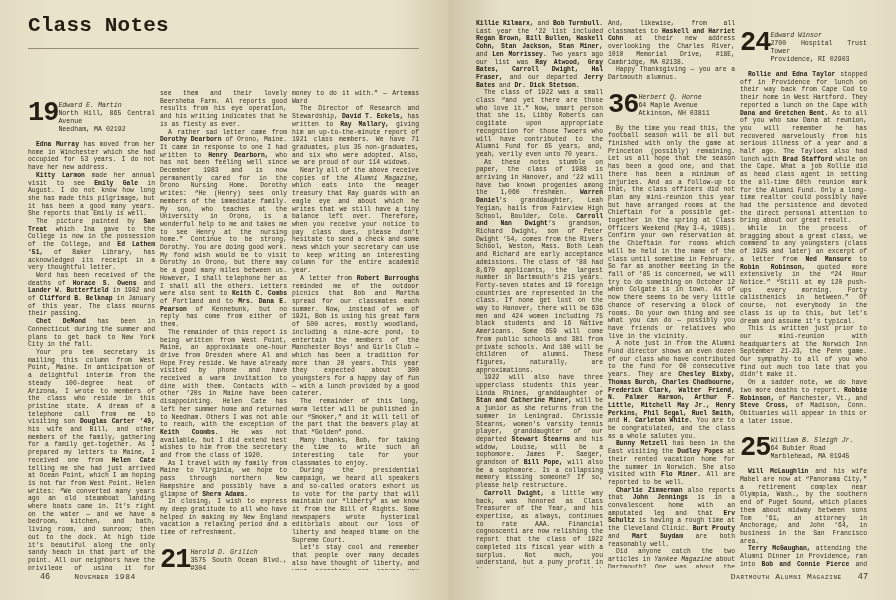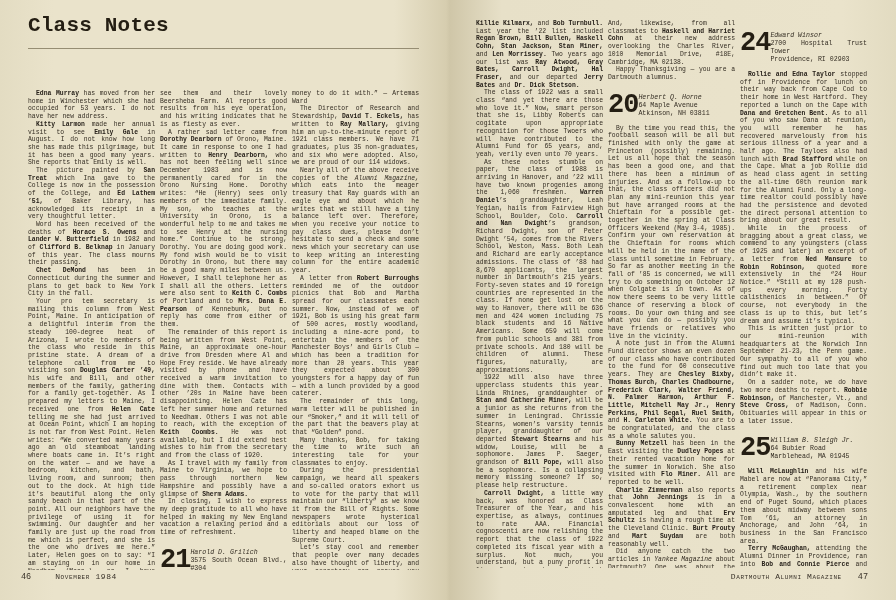--- a/index.html
+++ b/index.html
@@ -22,31 +22,39 @@
   .para b{color:#27211a;}
   .sec{display:flex;margin:11px 0 7px 0;align-items:flex-start;}
   .num{font-size:27px;line-height:24px;font-weight:bold;color:#241e13;letter-spacing:-1px;}
   .who{padding-top:1px;font-size:6.6px;line-height:8px;}
   .secname{font-style:italic;}
   .illus{margin-top:6px;}
   .illus svg{display:block;}
   .footer{position:absolute;top:572px;font-size:8px;color:#3a332a;}
   .footer .folio{font-size:8.5px;}
   .footer .sc{font-variant:small-caps;letter-spacing:.6px;}
-  .footer.fl{left:21px;} .footer.fl .sc{margin-left:24px;}
+  .footer.fl{left:40px;} .footer.fl .sc{margin-left:24px;}
   .footer.fr{right:28px;text-align:left;} .footer.fr .folio{margin-left:16px;}
 </style>
 </head>
 <body>
 
 <div class="spread">
   <div class="page left">
     <div class="mag-title">Class Notes</div>
     <div class="title-rule"></div>
     <div class="col c1">
+        <div class="sec">
+          <div class="num">19</div>
+          <div class="who">
+            <div class="secname">Edward E. Martin</div>
+            <div class="addr">North Hill, 865 Central Avenue</div>
+            <div class="addr">Needham, MA 02192</div>
+          </div>
+        </div>
         <p class="para"><b>Edna Murray</b> has moved from her home in Winchester which she had occupied for 53 years. I do not have her new address.</p>
         <p class="para"><b>Kitty Larmon</b> made her annual visit to see <b>Emily Gale</b> in August. I do not know how long she has made this pilgrimage, but it has been a good many years. She reports that Emily is well.</p>
         <p class="para">The picture painted by <b>San Treat</b> which Ina gave to the College is now in the possession of the College, and <b>Ed Lathem ’51,</b> of Baker Library, has acknowledged its receipt in a very thoughtful letter.</p>
         <p class="para">Word has been received of the deaths of <b>Horace S. Owens</b> and <b>Lander W. Butterfield</b> in 1982 and of <b>Clifford B. Belknap</b> in January of this year. The class mourns their passing.</p>
         <p class="para"><b>Chet DeMond</b> has been in Connecticut during the summer and plans to get back to New York City in the fall.</p>
         <p class="para">Your pro tem secretary is mailing this column from West Point, Maine. In anticipation of a delightful interim from the steady 100-degree heat of Arizona, I wrote to members of the class who reside in this pristine state. A dream of a telephone call from me to visiting son <b>Douglas Carter ’49,</b> his wife and Bill, and other members of the family, gathering for a family get-together. As I prepared my letters to Maine, I received one from <b>Helen Cate</b> telling me she had just arrived at Ocean Point, which I am hoping is not far from West Point. Helen writes: “We converted many years ago an old steamboat landing where boats came in. It’s right on the water — and we have a bedroom, kitchen, and bath, living room, and sunroom; then out to the dock. At high tide it’s beautiful along the only sandy beach in that part of the point. All our neighbors have the privilege of using it for swimming. Our daughter and her family are just up the road from me which is perfect, and she is the one who drives me here.” Later, Helen goes on to say: “I am staying on in our home in Needham (Mass.), as I have wonderful neighbors and many friends.” This is only part of a splendid letter from one who has recently undergone the severest of trials. In addition to our expressions of sympathy we thank you for your most gracious reply. Your courage and fortitude is an example to us all. I do hope Helen and I can see each other in September.</p>
         <p class="para"><b>Al and Hope Frey</b> in Dresden, Maine, are not far from West Point. My fond wish is to</p>
       </div>
     <div class="col c2">
         <p class="para cont">see them and their lovely Beersheba Farm. Al reports good results from his eye operation, and his writing indicates that he is as fiesty as ever.</p>
@@ -150,21 +158,21 @@
         <p class="para">As these notes stumble on paper, the class of 1988 is arriving in Hanover, and ’22 will have two known progenies among the 1,060 freshmen. <b>Warren Daniel</b>’s granddaughter, Leah Yegian, hails from Fairview High School, Boulder, Colo. <b>Carroll and Nan Dwight</b>’s grandson, Richard Dwight, son of Peter Dwight ’54, comes from the Rivers School, Weston, Mass. Both Leah and Richard are early acceptance admissions. The class of ’88 had 8,670 applicants, the largest number in Dartmouth’s 215 years. Forty-seven states and 19 foreign countries are represented in the class. If none get lost on the way to Hanover, there will be 636 men and 424 women including 75 black students and 16 Native Americans. Some 659 will come from public schools and 381 from private schools. And 180 will be children of alumni. These figures, naturally, are approximations.</p>
         <p class="para">1922 will also have three upperclass students this year. Linda Rhines, granddaughter of <b>Stan and Catherine Miner,</b> will be a junior as she returns from the summer in Leningrad. Chrissie Stearns, women’s varsity tennis player, granddaughter of our departed <b>Stewart Stearns</b> and his widow, Louise, will be a sophomore. James P. Saeger, grandson of <b>Bill Pope,</b> will also be a sophomore. Is a collapsing memory missing someone? If so, please help restructure.</p>
         <p class="para"><b>Carroll Dwight,</b> a little way back, was honored as Class Treasurer of the Year, and his expertise, as always, continues to rate AAA. Financial cognoscenti are now relishing the report that the class of 1922 completed its fiscal year with a surplus. Not much, you understand, but a puny profit in lieu of a major minus. Fears that the class finances might become targeted for a takeover are completely unfounded, and assuredly a growth recommendation is unwarranted, but generous commendation for the class treasurer is long overdue. It’s the only appreciation he ever gets.</p>
         <p class="para">Hardshell pessimists who think Twoters never receive honors after age 80, read on. <b>Eaton Leith,</b> professor <i>emeritus</i> of romance languages at Bowdoin, has recently been designated “Polar Bear of the Month.” A citation excerpt: “It is through the commitment and dedication of men like retired professor Eaton Leith that Bowdoin is able to prosper and flourish after over 180 years of operation. Since retiring 14 years ago, he has kept busy by voluntarily serving as curator of the widely-acclaimed French library at Bowdoin. He merely says, “It keeps me busy” — and that includes two semiannual trips to Paris. Happy landings, Eaton.</p>
         <p class="para">How is everything in Peoria these fine days? A news flash says General <b>Ike and Jane Miller</b> survived the summer heat wave in good health and high cheer. The best to them.</p>
       </div>
     <div class="col c2">
         <p class="para cont">And, likewise, from all classmates to <b>Haskell and Harriet Cohn</b> at their new address overlooking the Charles River, 1010 Memorial Drive, #18E, Cambridge, MA 02138.</p>
         <p class="para">Happy Thanksgiving — you are a Dartmouth alumnus.</p>
         <div class="sec">
-          <div class="num">20</div>
+          <div class="num">36</div>
           <div class="who">
             <div class="secname">Herbert Q. Horne</div>
             <div class="addr">64 Maple Avenue</div>
             <div class="addr">Atkinson, NH 03811</div>
           </div>
         </div>
         <p class="para">By the time you read this, the football season will be all but finished with only the game at Princeton (possibly) remaining. Let us all hope that the season has been a good one, and that there has been a minimum of injuries. And as a follow-up to that, the class officers did not plan any mini-reunion this year but have arranged rooms at the Chieftain for a possible get-together in the spring at Class Officers Weekend (May 3-4, 1985). Confirm your own reservation at the Chieftain for rooms which will be held in the name of the class until sometime in February. So far as another meeting in the fall of ’85 is concerned, we will try to do something on October 12 when Colgate is in town. As of now there seems to be very little chance of reserving a block of rooms. Do your own thing and see what you can do — possibly you have friends or relatives who live in the vicinity.</p>
         <p class="para">A note just in from the Alumni Fund director shows an even dozen of our class who have contributed to the fund for 60 consecutive years. They are <b>Chesley Bixby, Thomas Burch, Charles Chadbourne, Frederick Clark, Walter Friend, N. Palmer Harmon, Arthur F. Little, Mitchell May Jr., Henry Perkins, Phil Segal, Ruel Smith,</b> and <b>H. Carleton White.</b> You are to be congratulated, and the class as a whole salutes you.</p>
         <p class="para"><b>Bunny Metzell</b> has been in the East visiting the <b>Dudley Popes</b> at their rented vacation home for the summer in Norwich. She also visited with <b>Flo Miner.</b> All are reported to be well.</p>
         <p class="para"><b>Charlie Zimmerman</b> also reports that <b>John Jennings</b> is in a convalescent home with an amputated leg and that <b>Erv Schultz</b> is having a rough time at the Cleveland Clinic. <b>Burt Prouty</b> and <b>Mart Suydam</b> are both reasonably well.</p>

